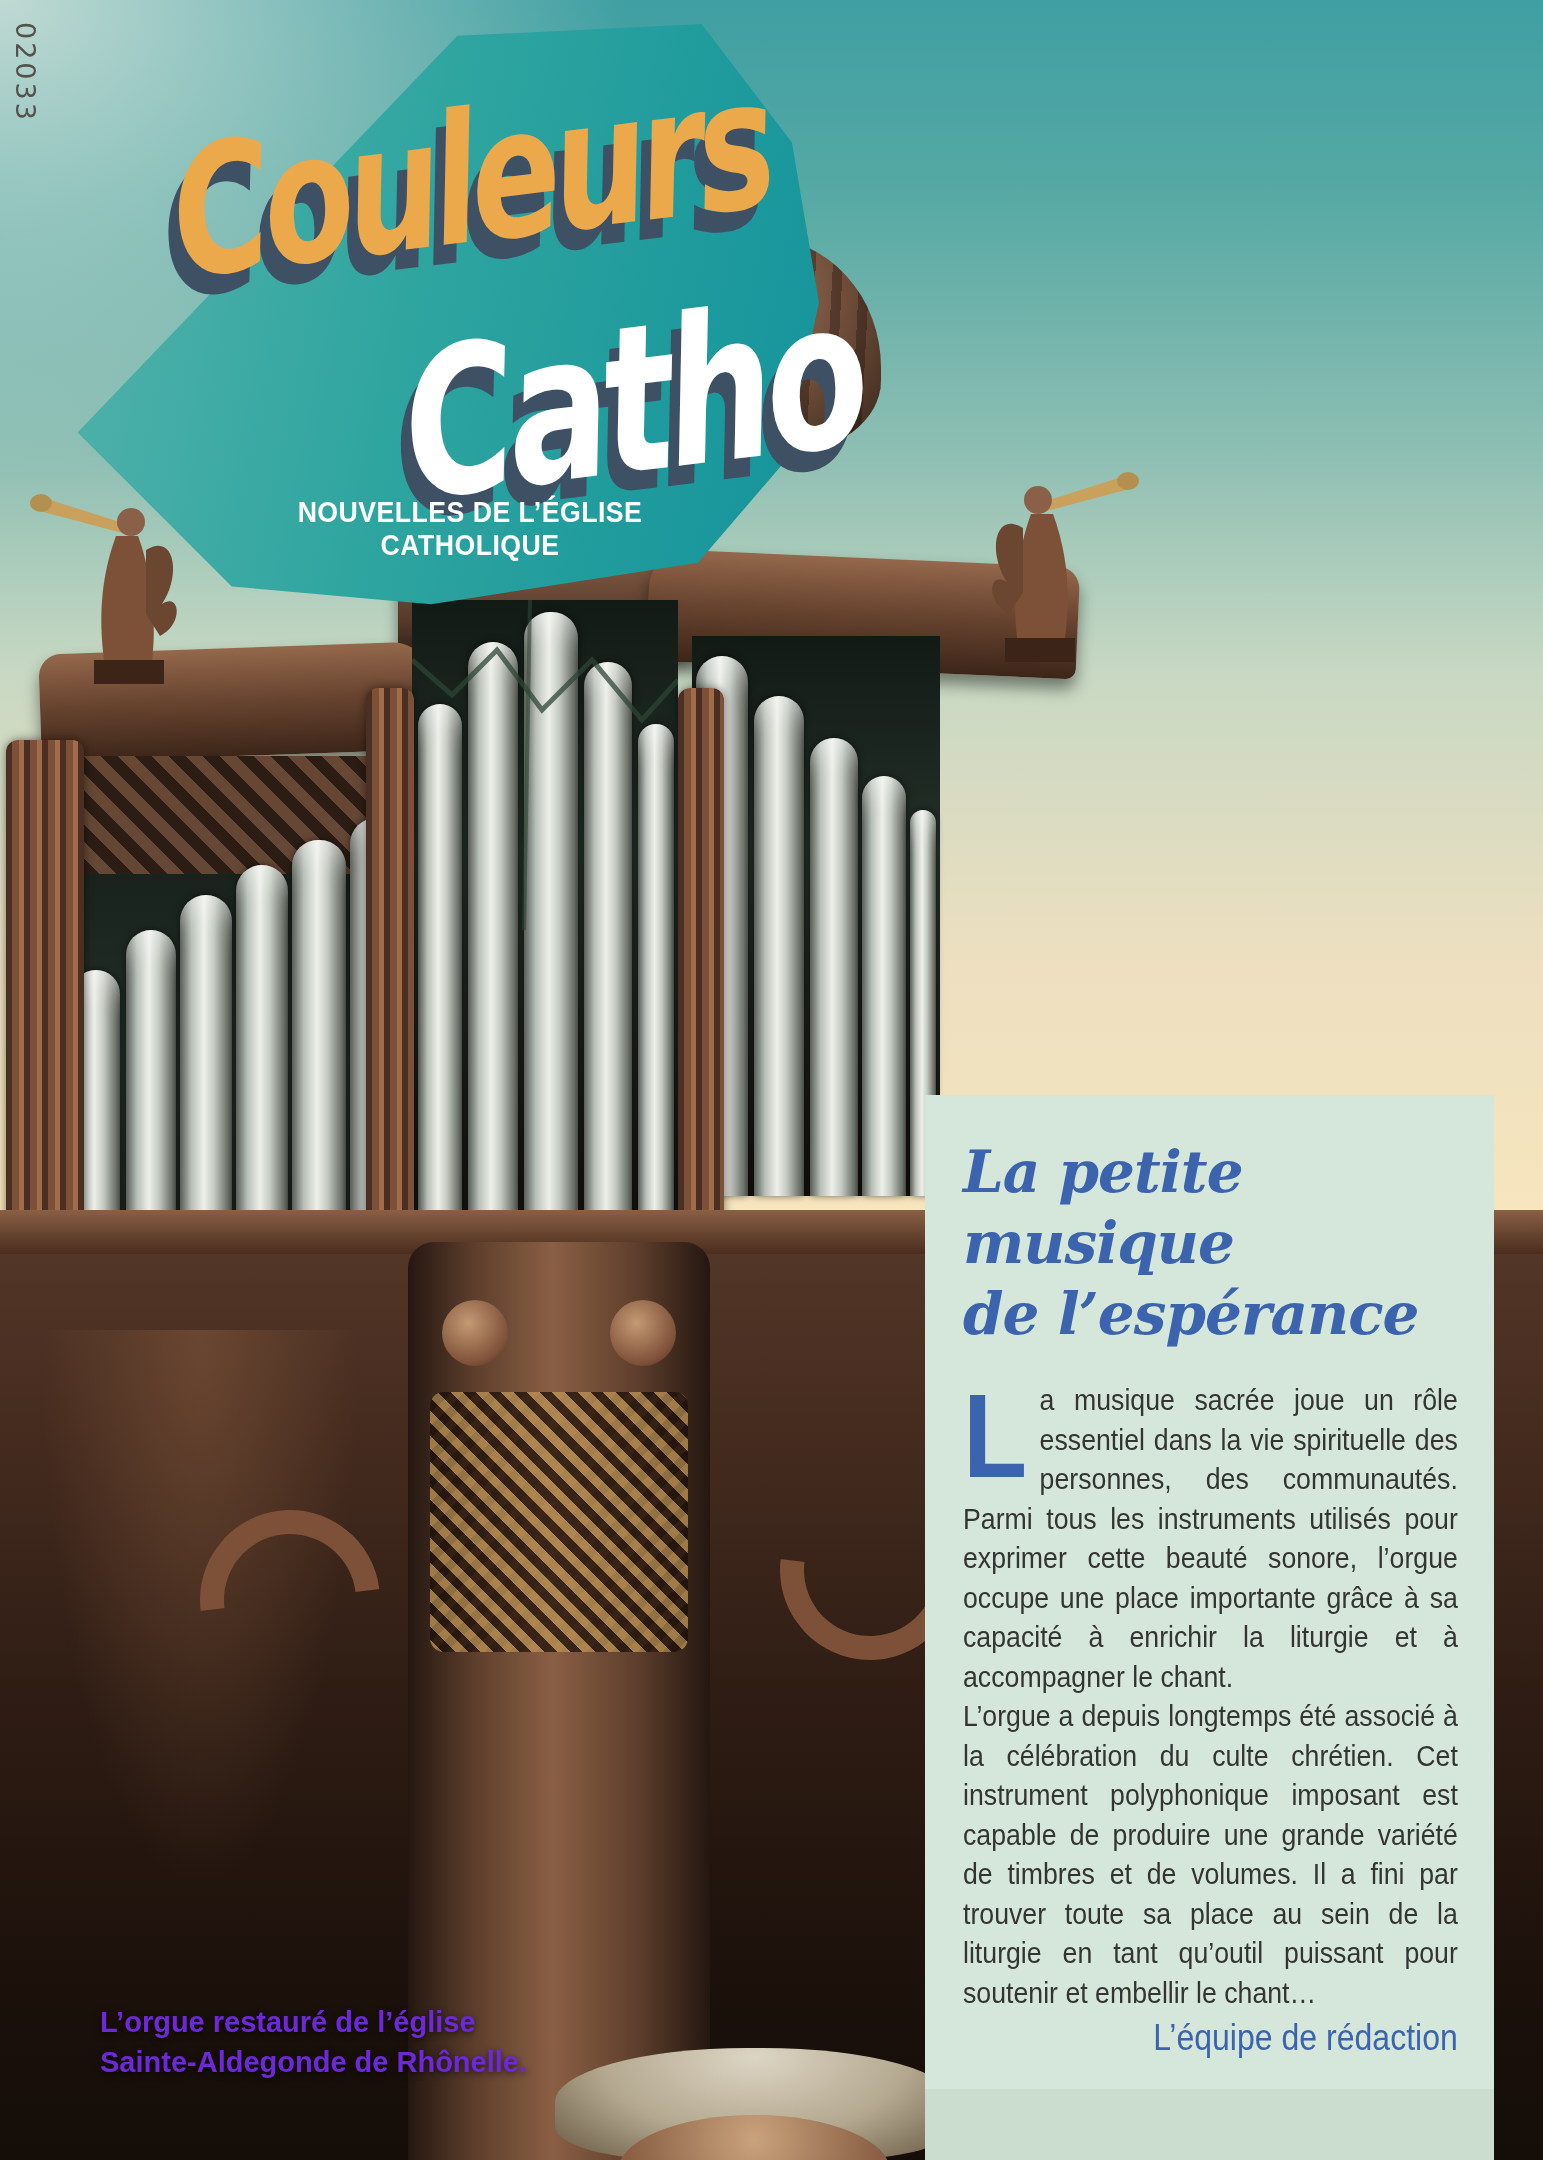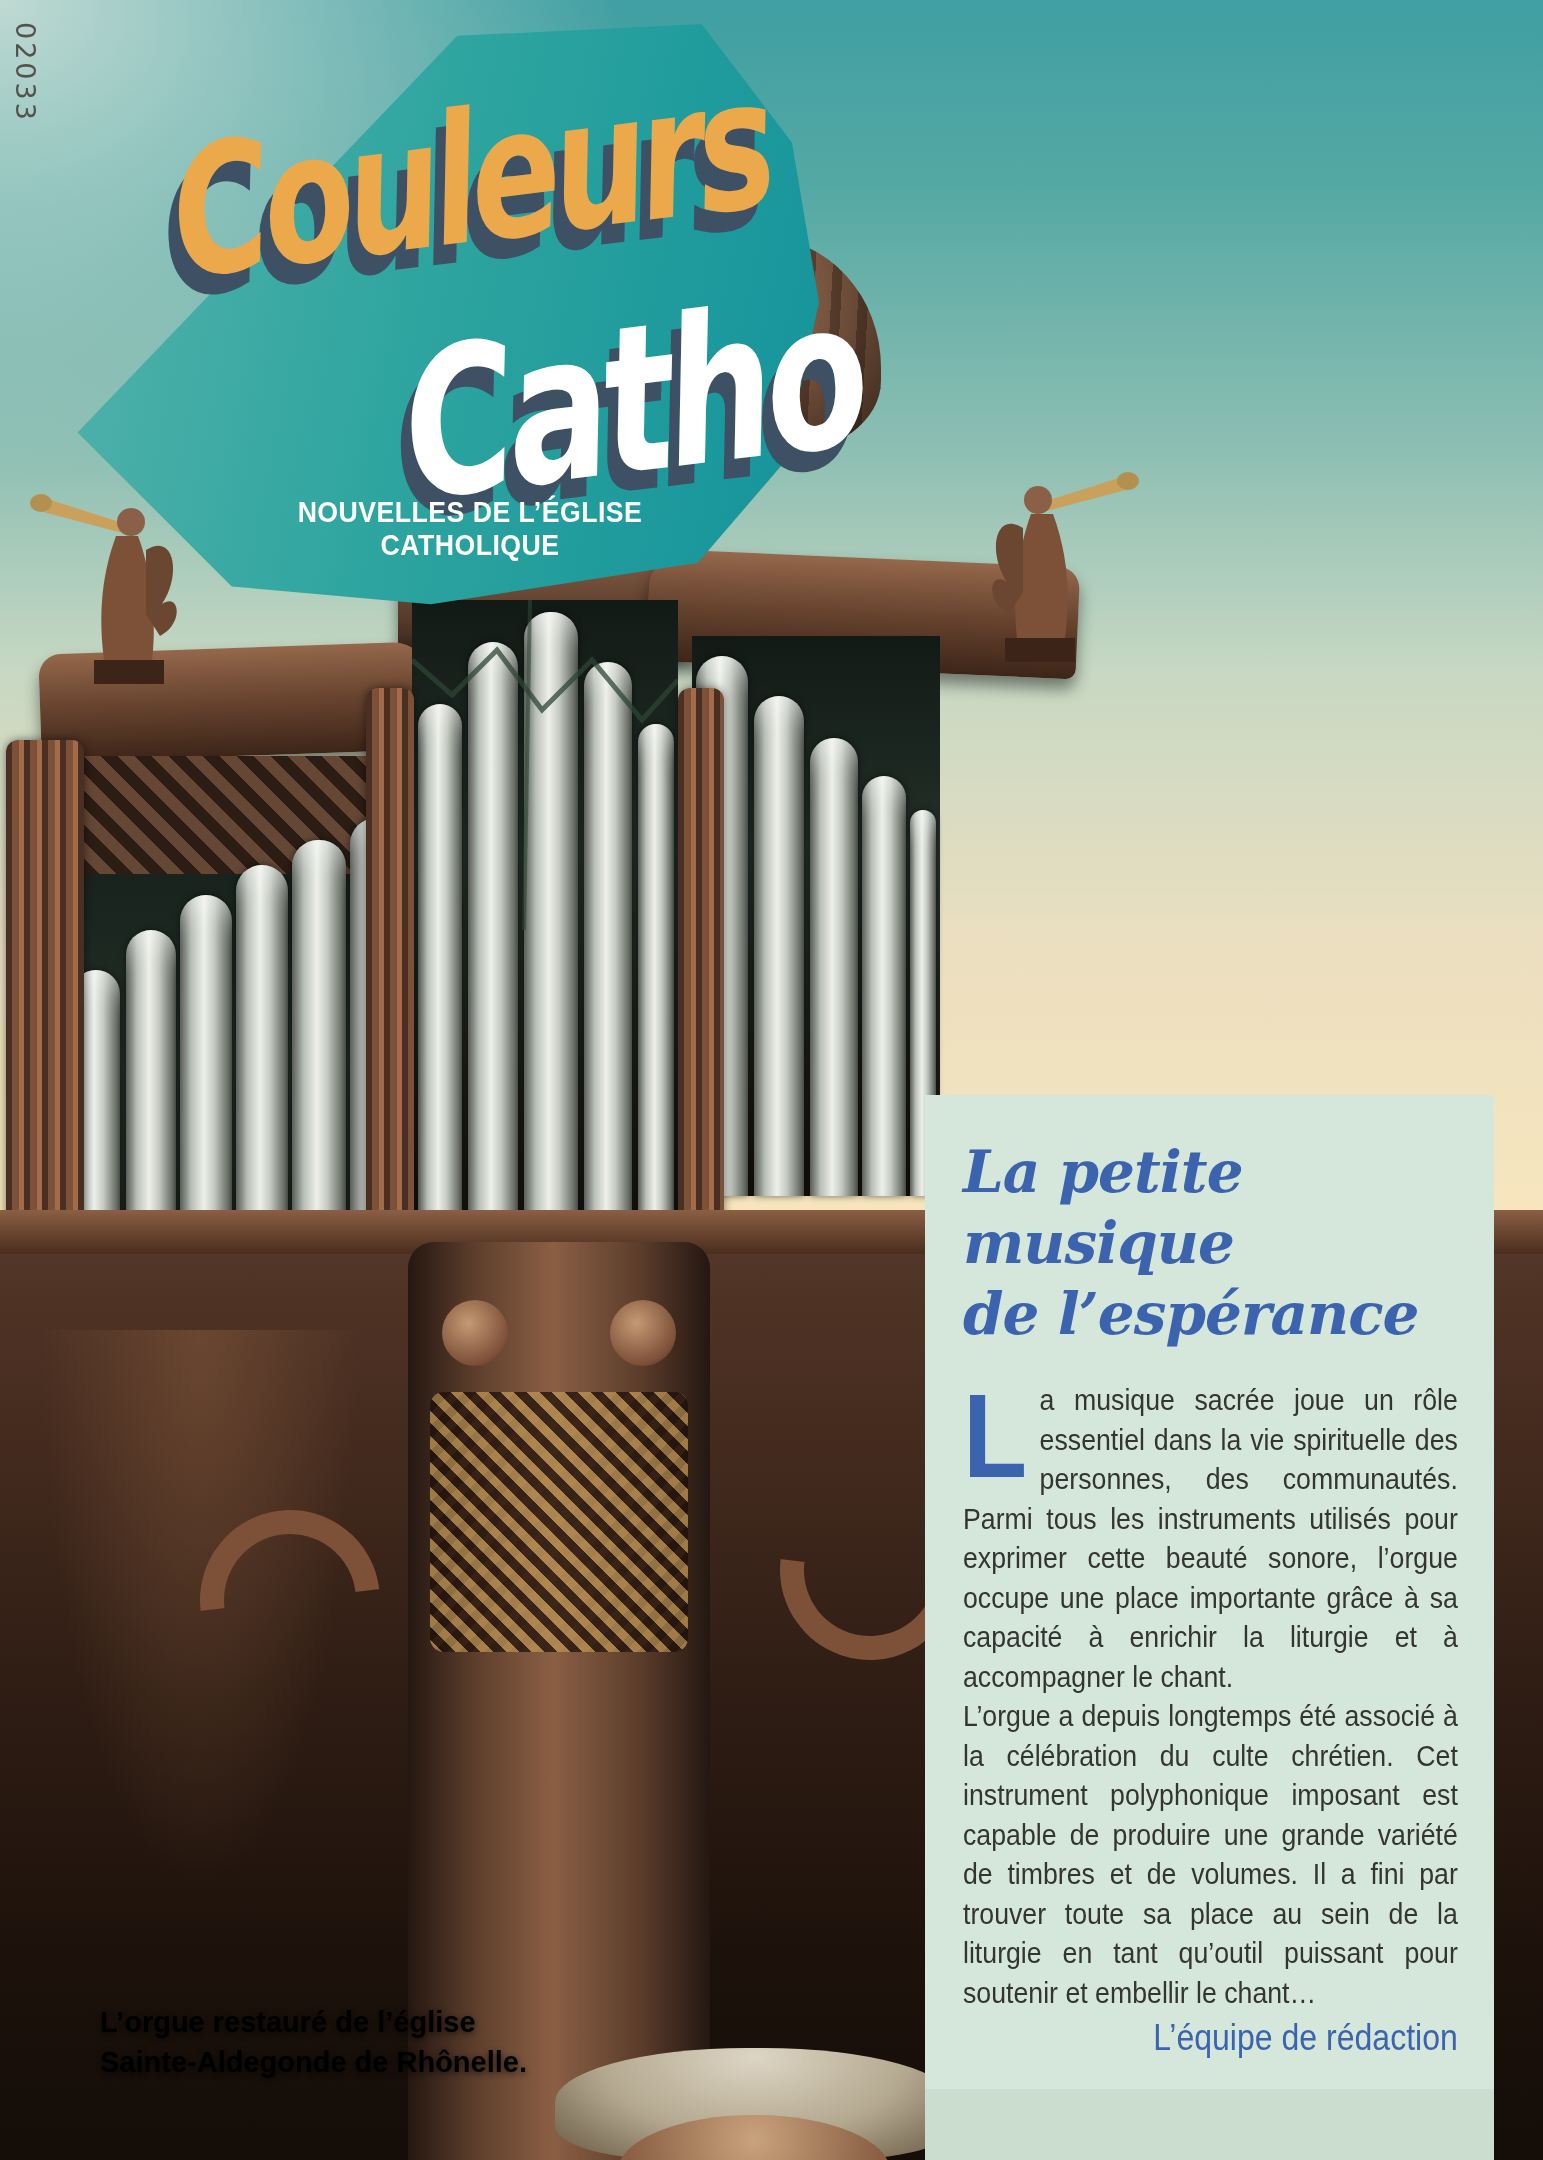--- a/index.html
+++ b/index.html
@@ -123,21 +123,21 @@
   .f-title{font-family:"DejaVu Serif",serif;font-style:italic;font-weight:700;
     font-size:58px;line-height:71px;letter-spacing:-1px;color:var(--heading-blue,#3c63ad);}
   .f-body{margin-top:30px;width:556px;transform:scaleX(.89);transform-origin:left top;
     font-size:30px;line-height:39.5px;color:#343433;text-align:justify;}
   .f-body p{margin:0;}
   .drop{float:left;font-weight:700;font-size:118px;line-height:96px;
     color:var(--heading-blue,#3c63ad);margin:8px 14px 0 0;}
   .byline{margin-top:6px;text-align:right;font-size:36px;color:#3c64ae;}
 
   
-  .caption{position:absolute;left:100px;top:2002px;z-index:5;color:#000000;
+  .caption{position:absolute;left:100px;top:2002px;z-index:5;color:#6d28d9;
     font-weight:700;font-size:29px;line-height:40px;text-shadow:0 2px 6px rgba(0,0,0,.65);}
 
   
   .code{position:absolute;left:10px;top:22px;z-index:3;writing-mode:vertical-rl;
     font-family:"DejaVu Sans",sans-serif;font-size:27px;letter-spacing:3px;color:#55514b;}
 </style>
 </head>
 <body>
 
 <div class="page">

